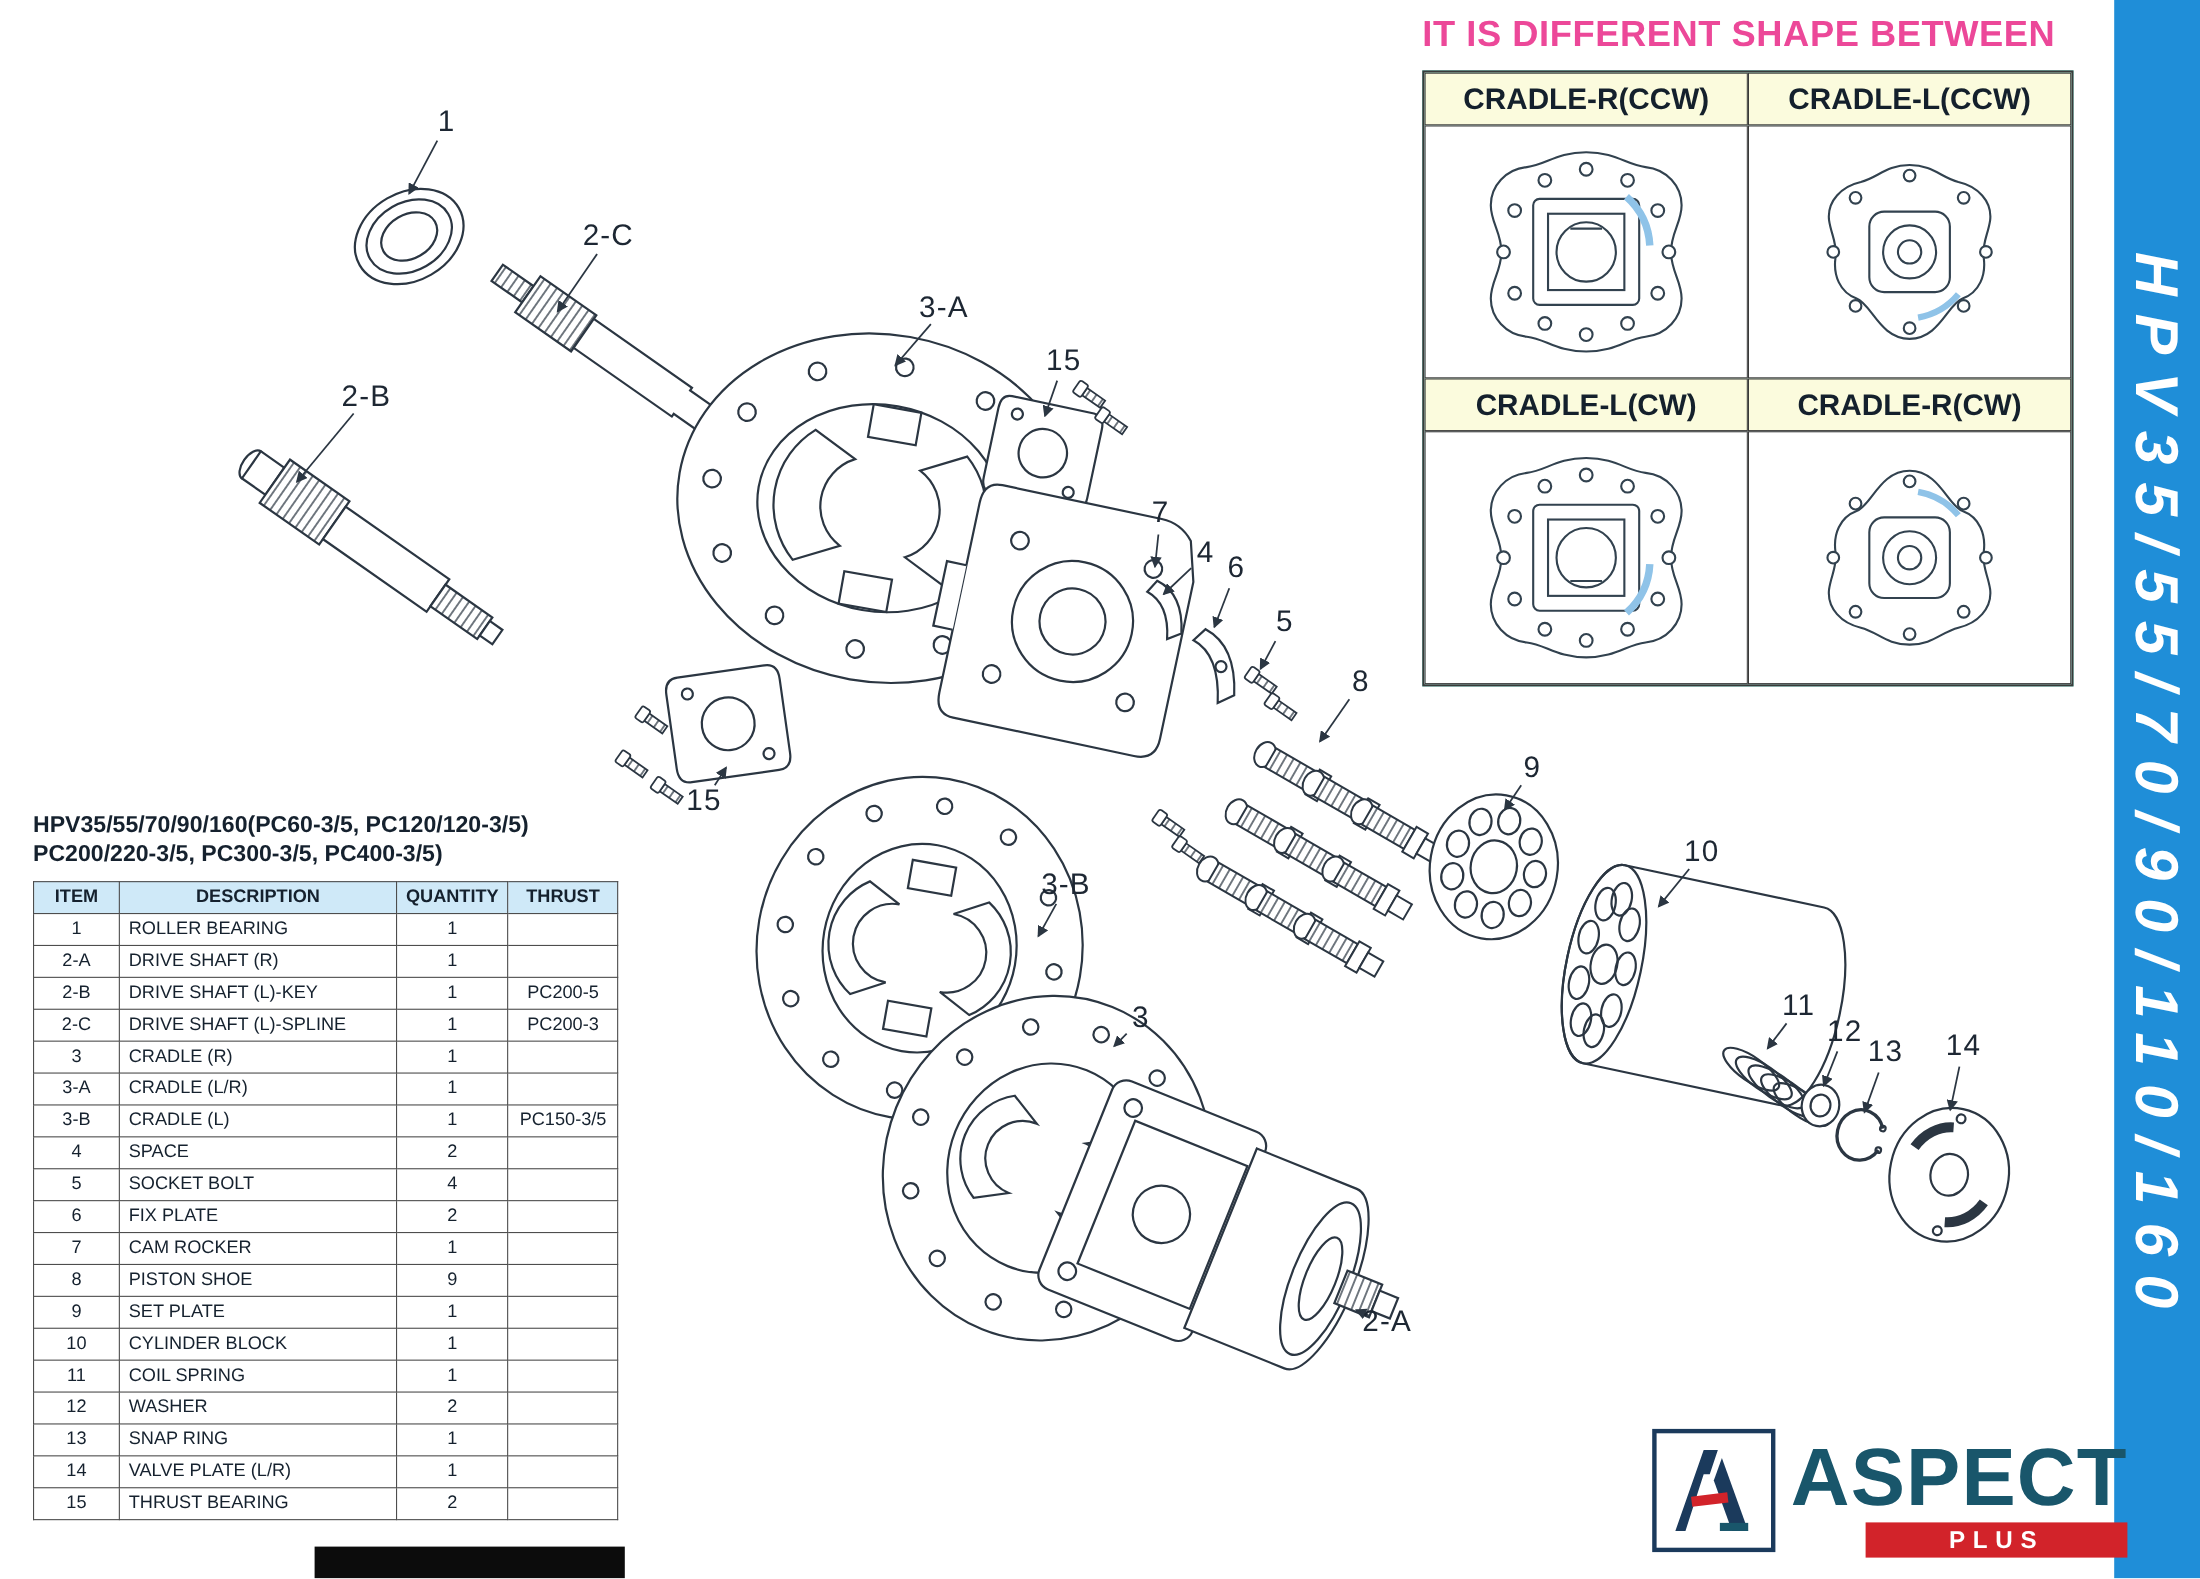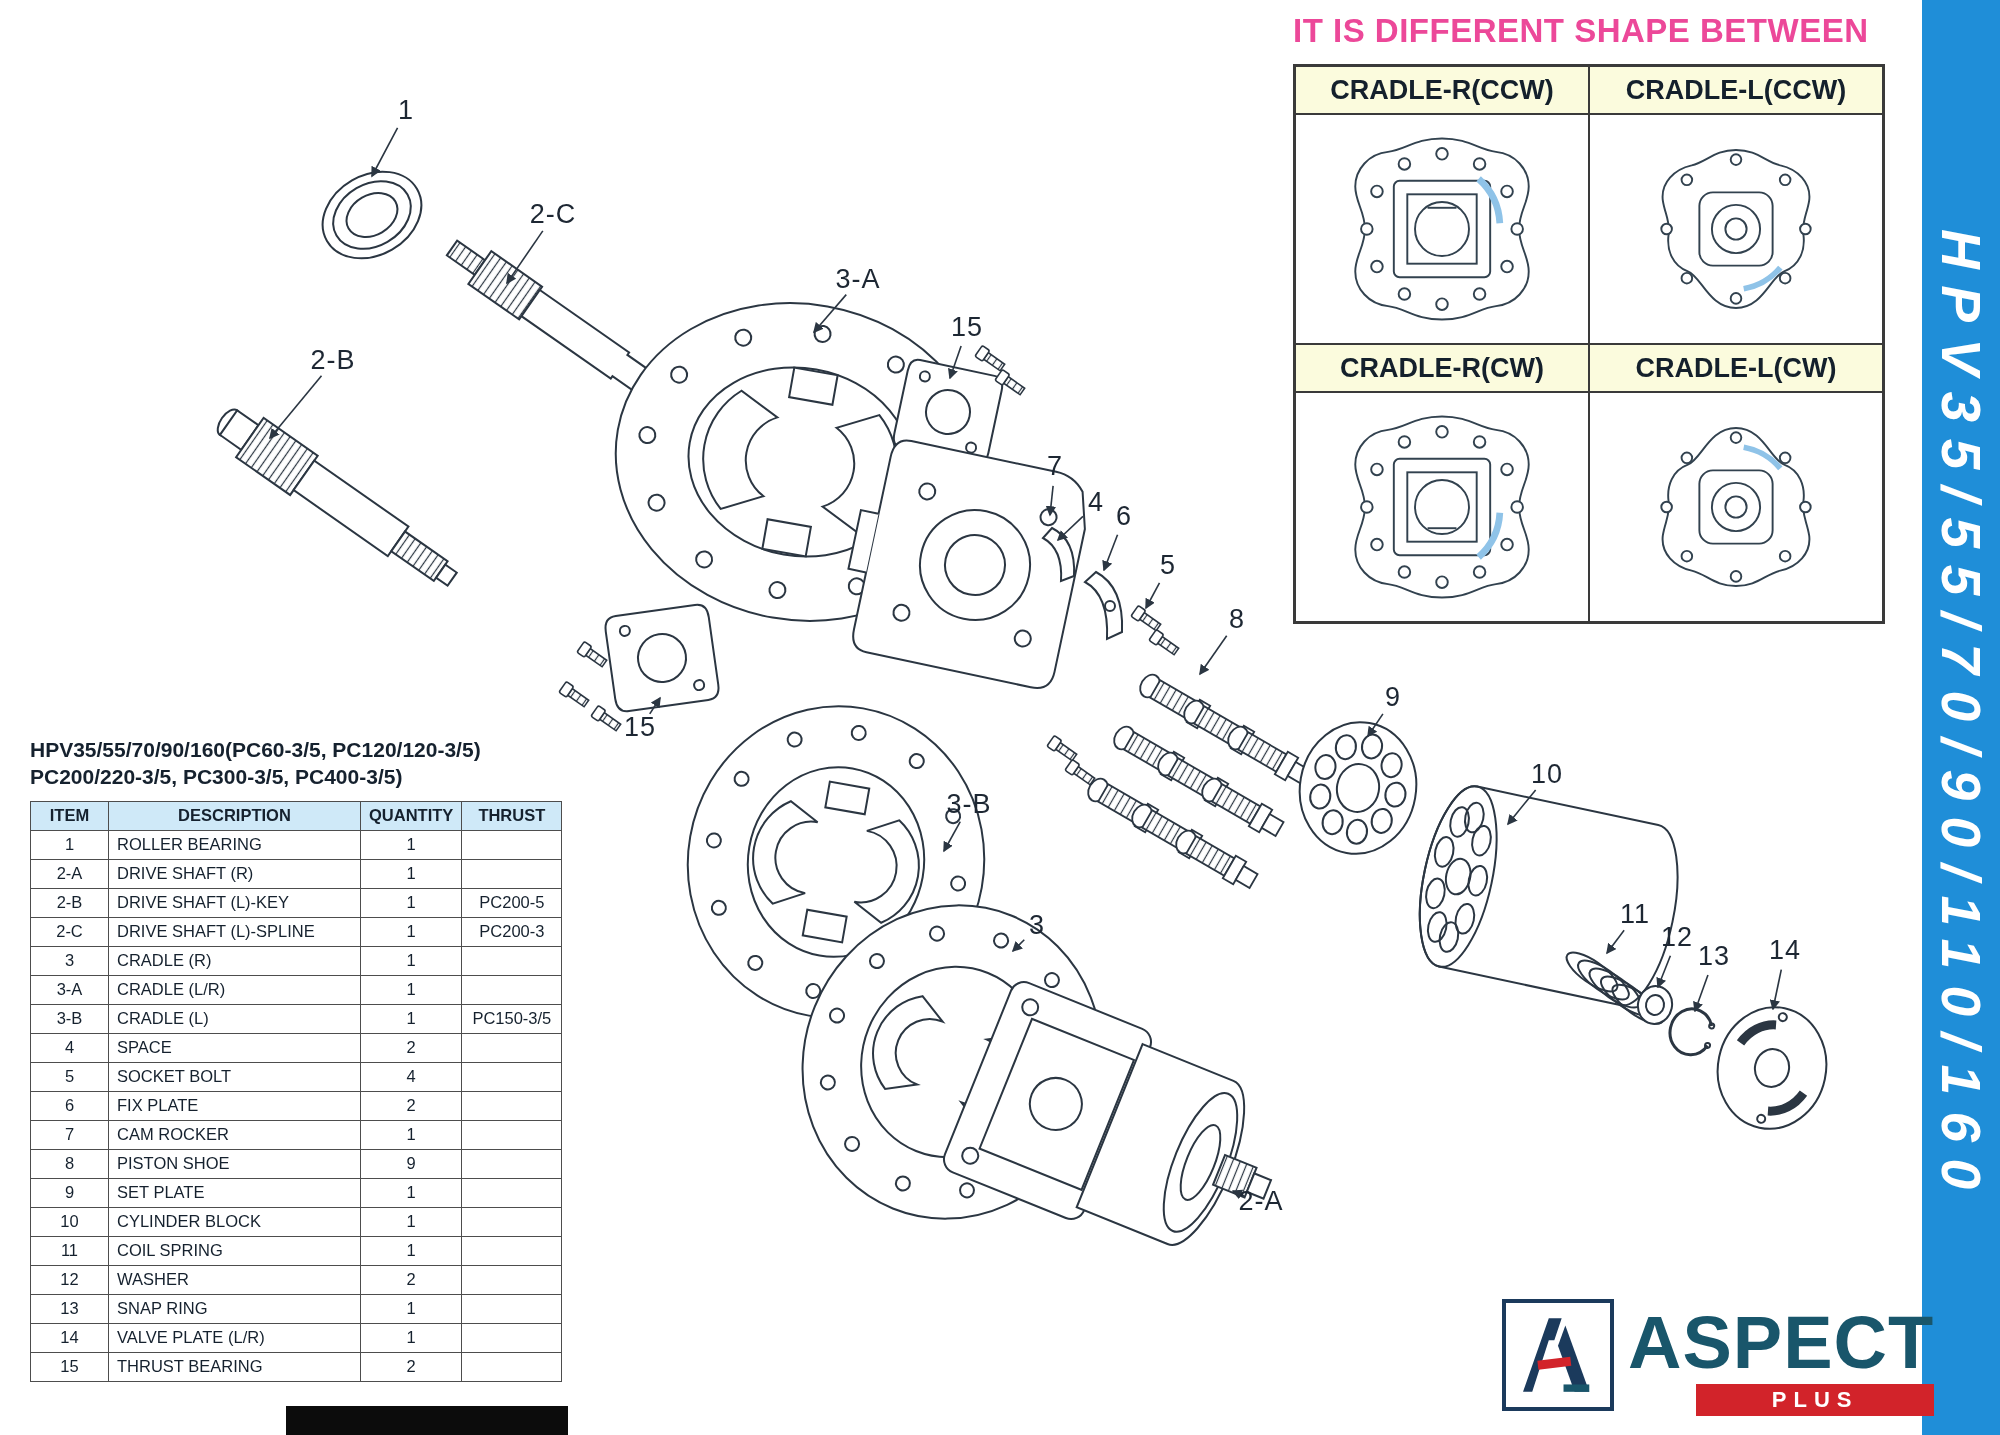--- a/index.html
+++ b/index.html
@@ -393,22 +393,22 @@
       <div class="cp-cell">
         <svg viewBox="0 0 220 220">
             <use href="#flangeR"></use>
           </svg>
       </div>
       <div class="cp-cell">
         <svg viewBox="0 0 220 220">
             <use href="#flangeL"></use>
           </svg>
       </div>
+      <div class="cp-head">CRADLE-L(CW)</div>
       <div class="cp-head">CRADLE-R(CW)</div>
-      <div class="cp-head">CRADLE-L(CW)</div>
       <div class="cp-cell">
         <svg class="flipv" viewBox="0 0 220 220">
             <use href="#flangeR"></use>
           </svg>
       </div>
       <div class="cp-cell">
         <svg class="flipv" viewBox="0 0 220 220">
             <use href="#flangeL"></use>
           </svg>
       </div>

